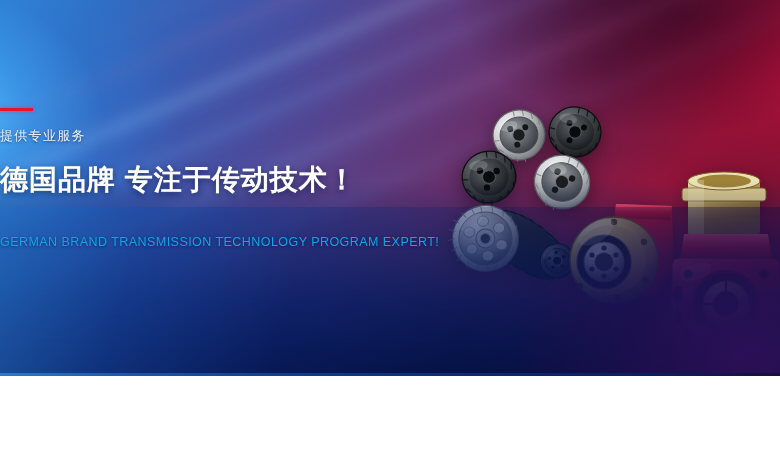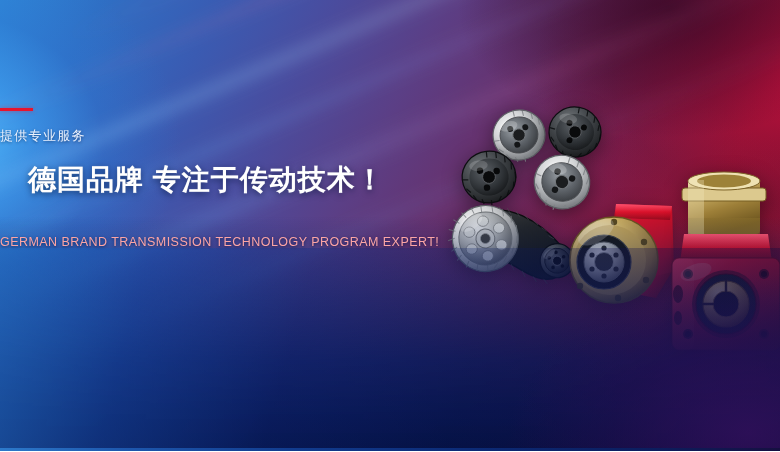--- a/index.html
+++ b/index.html
@@ -7,21 +7,21 @@
     padding: 0;
     background: #ffffff;
   }
   body {
     font-family: "Liberation Sans", "DejaVu Sans", sans-serif;
   }
 
   #banner {
     position: relative;
     width: 780px;
-    height: 451px;
+    height: 376px;
     overflow: hidden;
     background: #1b3d86;
   }
 
   
   .bg-layer {
     position: absolute;
     inset: 0;
     pointer-events: none;
   }
@@ -162,26 +162,25 @@
   }
   .headline {
     font-size: 28px;
     line-height: 1.12;
     color: #ffffff;
     font-weight: 700;
     letter-spacing: 1px;
     margin: 0 0 36px 0;
     white-space: nowrap;
     text-shadow: 0 2px 6px rgba(0,16,50,0.6), 0 0 1px rgba(255,255,255,0.4);
-    padding-left: 28px;
   }
   .subcopy {
     font-size: 12.5px;
     line-height: 1.85;
-    color: #fca5a5;
+    color: #0ea5e9;
     letter-spacing: 0.45px;
     text-shadow: 0 1px 3px rgba(0,18,56,0.6);
   }
   .subcopy div { white-space: nowrap; }
 
   
   .art {
     position: absolute;
     inset: 0;
     z-index: 20;

